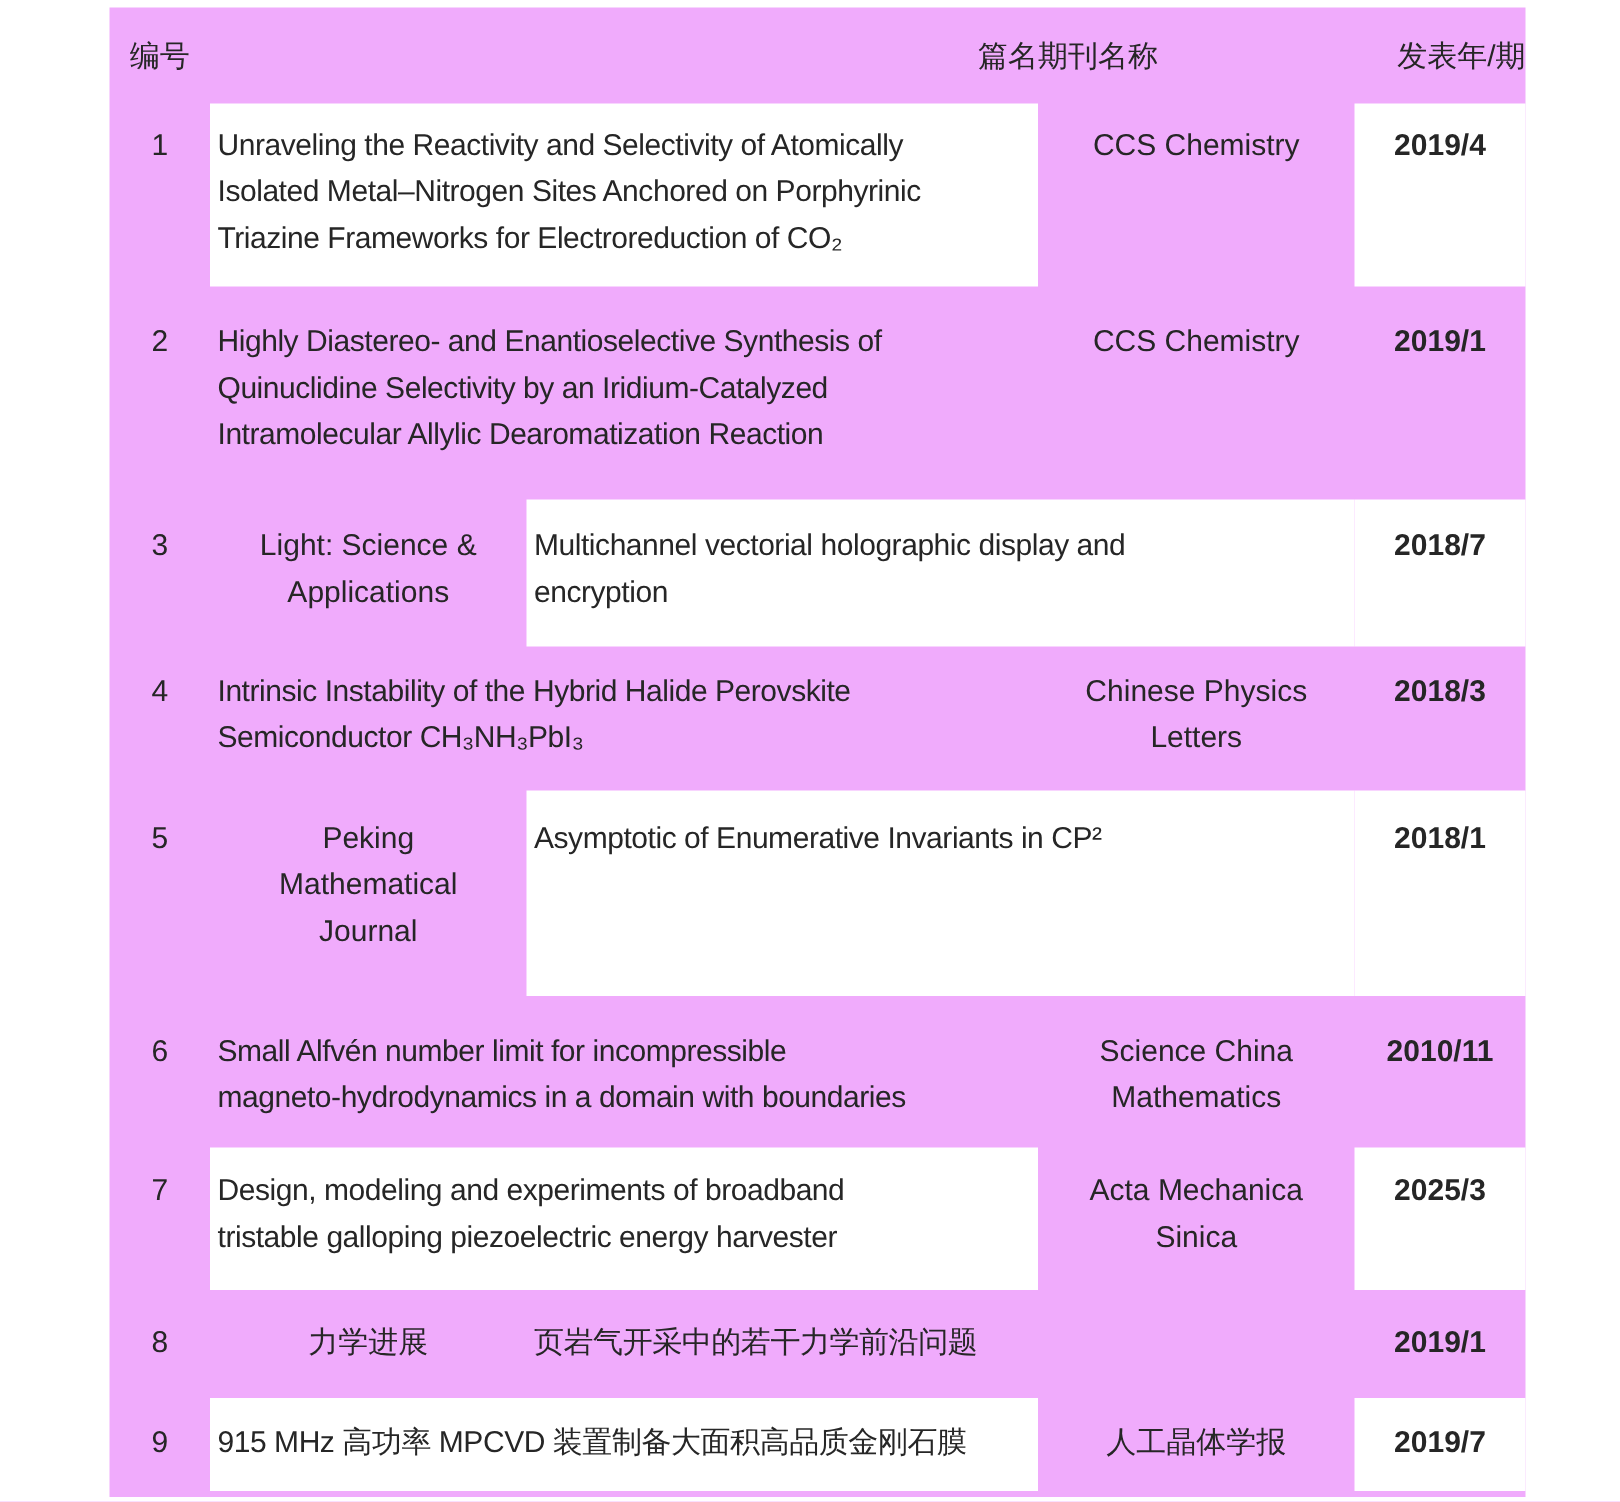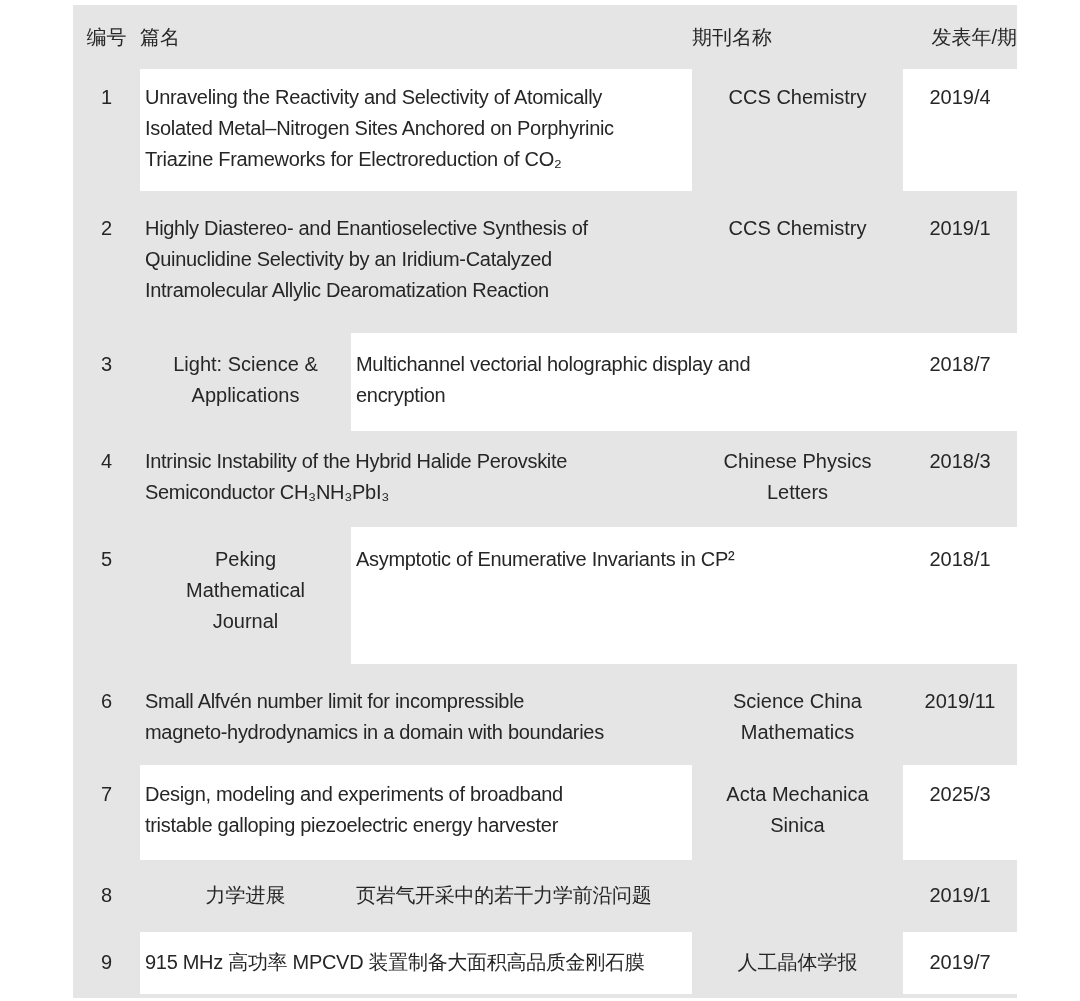--- a/index.html
+++ b/index.html
@@ -14,32 +14,32 @@
     width:1080px;
     height:1001px;
     background:#ffffff;
     overflow:hidden;
   }
   .panel{
     position:absolute;
     left:73px;
     top:5px;
     width:944px;
-    background:#e5e5e5;
+    background:#f0abfc;
     padding-bottom:4px;
   }
   .thead{
     display:flex;
     height:64px;
     align-items:center;
     font-size:20px;
   }
   .thead > div{white-space:nowrap;}
   .hc-num{width:67px;text-align:center;}
-  .hc-title{width:552px;text-align:left;}
+  .hc-title{width:552px;text-align:right;}
   .hc-journal{width:211px;}
   .hc-year{width:114px;text-align:right;}
   .row{
     display:flex;               
     box-sizing:border-box;
   }
   .cell{
     box-sizing:border-box;
     font-size:20px;
     line-height:31px;
@@ -47,21 +47,21 @@
     white-space:pre-line;       
   }
   .cell.num{width:67px;text-align:center;}
   .cell.title{
     width:552px;
     padding-left:5px;
     padding-right:8px;
     letter-spacing:-0.3px;
   }
   .cell.journal{width:211px;text-align:center;}
-  .cell.year{width:114px;text-align:center;}
+  .cell.year{width:114px;text-align:center;font-weight:bold;}
   
   .row.hl .cell.title,
   .row.hl .cell.year{background:#ffffff;}
 </style>
 </head>
 <body>
 
 <div class="page">
   <div class="panel">
 
@@ -116,21 +116,21 @@
       <div class="cell title">Asymptotic of Enumerative Invariants in CP²</div>
       <div class="cell year">2018/1</div>
     </div>
 
     <div class="row" style="height:101px;--pt:22px;">
       <div class="cell num">6</div>
       <div class="cell title">Small Alfvén number limit for incompressible
 magneto-hydrodynamics in a domain with boundaries</div>
       <div class="cell journal">Science China
 Mathematics</div>
-      <div class="cell year">2019/11</div>
+      <div class="cell year">2010/11</div>
     </div>
 
     <div class="row hl" style="height:95px;--pt:14px;">
       <div class="cell num">7</div>
       <div class="cell title">Design, modeling and experiments of broadband
 tristable galloping piezoelectric energy harvester</div>
       <div class="cell journal">Acta Mechanica
 Sinica</div>
       <div class="cell year">2025/3</div>
     </div>

